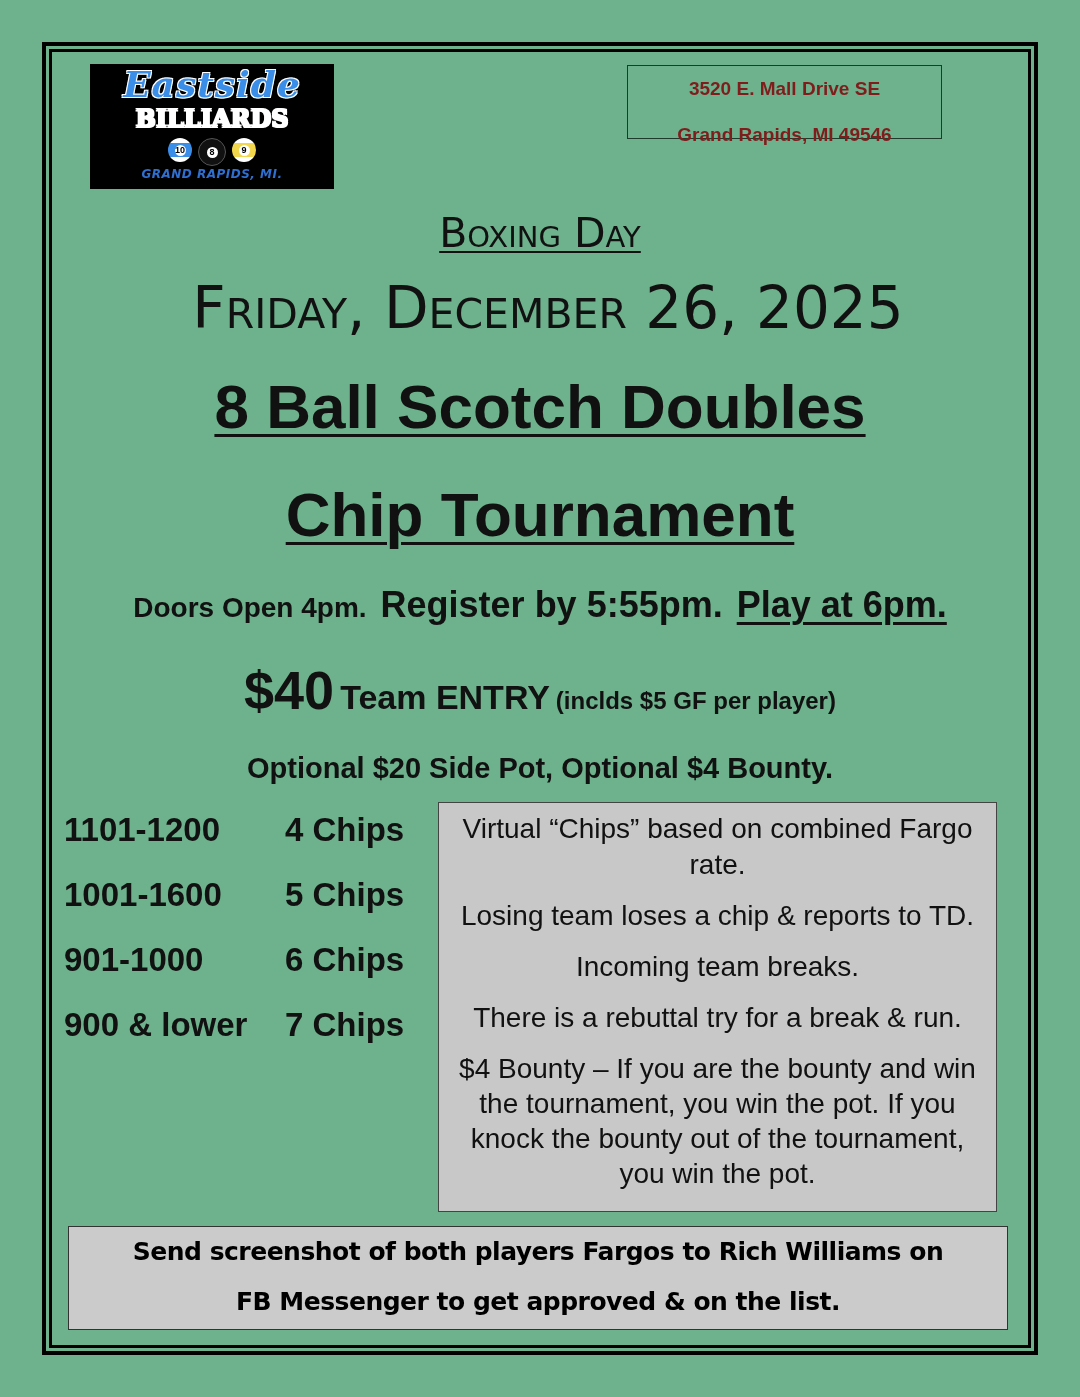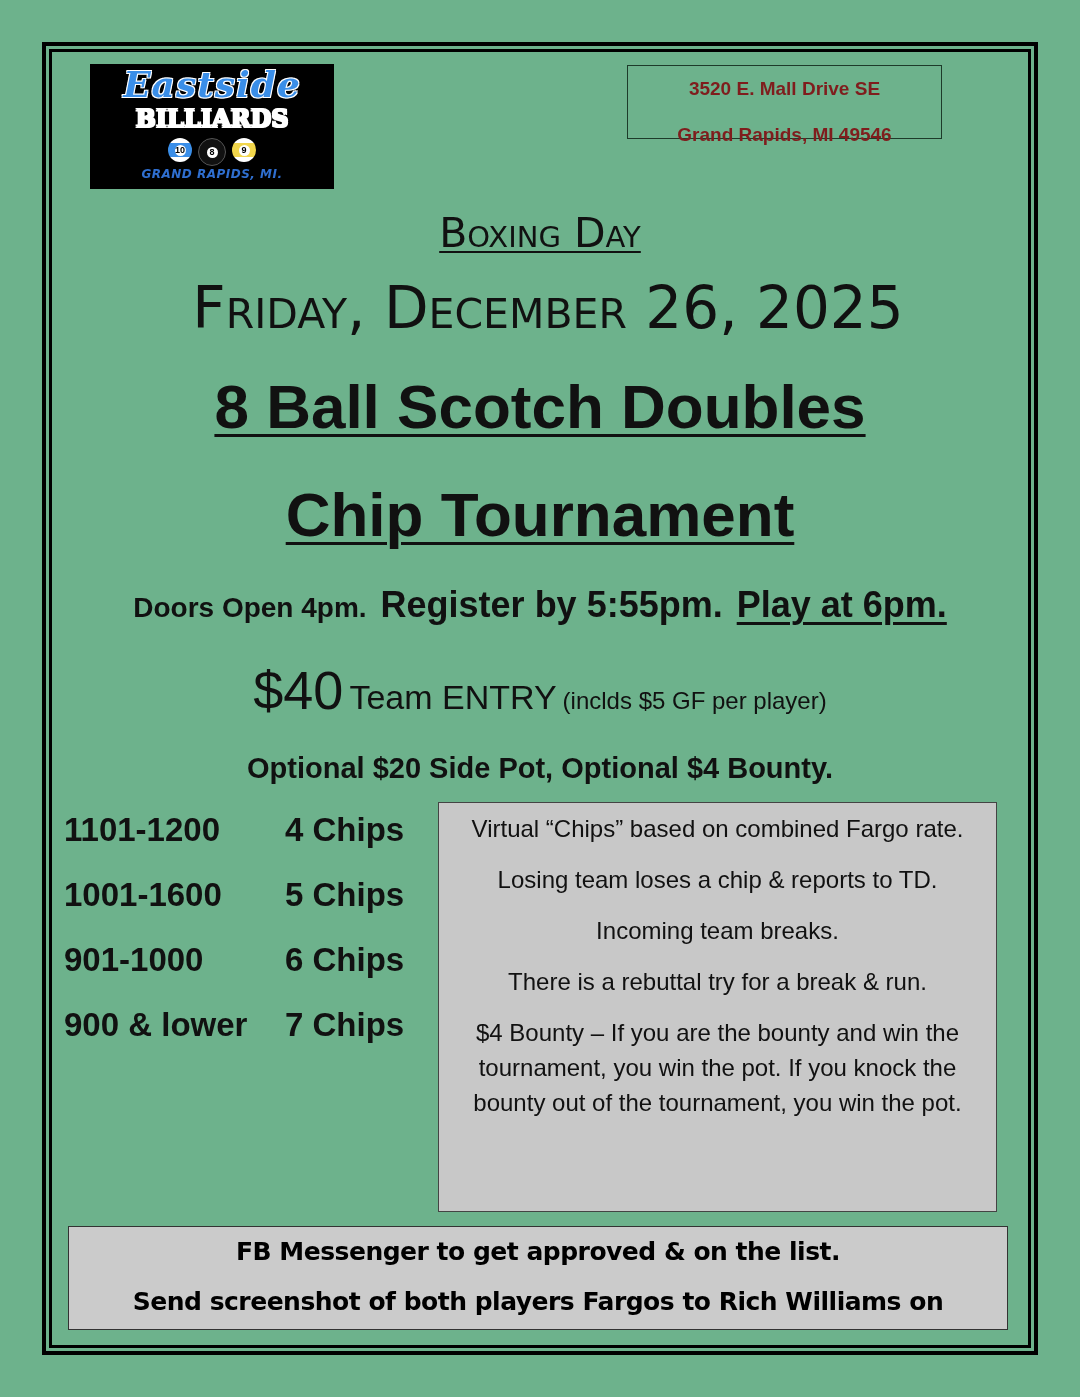--- a/index.html
+++ b/index.html
@@ -51,31 +51,31 @@
   .boxing { top:208px; font-size:41px; line-height:50px; }
   .boxing span { text-decoration:underline; text-decoration-thickness:2px; text-underline-offset:4px; }
   .date { top:273px; font-size:58px; line-height:70px; left:8px; }
   .title1 { top:370px; font-size:62px; font-weight:bold; line-height:74px; }
   .title2 { top:478px; font-size:62px; font-weight:bold; line-height:74px; }
   .title1 span, .title2 span { text-decoration:underline; text-decoration-thickness:3px; text-underline-offset:6px; }
   .times { top:582px; line-height:46px; font-weight:bold; white-space:nowrap; }
   .times .a { font-size:28px; }
   .times .b { font-size:36px; margin-left:14px; }
   .times .c { font-size:36px; margin-left:14px; text-decoration:underline; text-decoration-thickness:3px; text-underline-offset:5px; }
-  .entry { top:660px; line-height:60px; font-weight:normal; white-space:nowrap; }
+  .entry { top:660px; line-height:60px; font-weight:bold; white-space:nowrap; }
   .entry .amt { font-size:54px; }
   .entry .lbl { font-size:34px; margin-left:6px; }
   .entry .note { font-size:24px; margin-left:6px; }
   .optional { top:748px; font-size:29px; font-weight:bold; line-height:40px; }
   .chips { position:absolute; left:64px; top:808px; }
   .chip-row { display:flex; height:65px; font-size:33px; font-weight:bold; line-height:44px; }
   .chip-row .range { width:221px; }
   .rules {
     position:absolute; left:438px; top:802px; width:559px; height:410px; background:#c8c8c8;
-    border:1.5px solid #444; box-sizing:border-box; text-align:center; font-size:24px; color:#111;
+    border:1.5px solid #444; box-sizing:border-box; text-align:center; font-size:28px; color:#111;
   }
   .rules p { margin:0; line-height:36px; }
   .rules .r0 { margin-top:8px; }
   .rules .r1 { margin-top:15px; line-height:37px; }
   .rules .r2, .rules .r3, .rules .r4 { margin-top:15px;text-align:center; }
   .rules .r5 { margin-top:15px; line-height:35px; }
   .footer-box {
     position:absolute; left:68px; top:1226px; width:940px; height:104px; background:#cbcbcb;
     border:1.5px solid #333; box-sizing:border-box; text-align:center;
     font-family:"DejaVu Sans", sans-serif; font-weight:bold; font-size:25px; color:#000;
@@ -152,15 +152,15 @@
 
 <div class="rules">
   <p class="r0">Virtual “Chips” based on combined Fargo rate.</p>
   <p class="r2">Losing team loses a chip &amp; reports to TD.</p>
   <p class="r3">Incoming team breaks.</p>
   <p class="r4">There is a rebuttal try for a break &amp; run.</p>
   <p class="r5" style="padding:0 14px;">$4 Bounty – If you are the bounty and win the tournament, you win the pot.  If you knock the bounty out of the tournament, you win the pot.</p>
 </div>
 
 <div class="footer-box">
+  <div>Send screenshot of both players Fargos to Rich Williams on</div>
   <div>FB Messenger to get approved &amp; on the list.</div>
-  <div>Send screenshot of both players Fargos to Rich Williams on</div>
 </div>
 
 </body></html>

